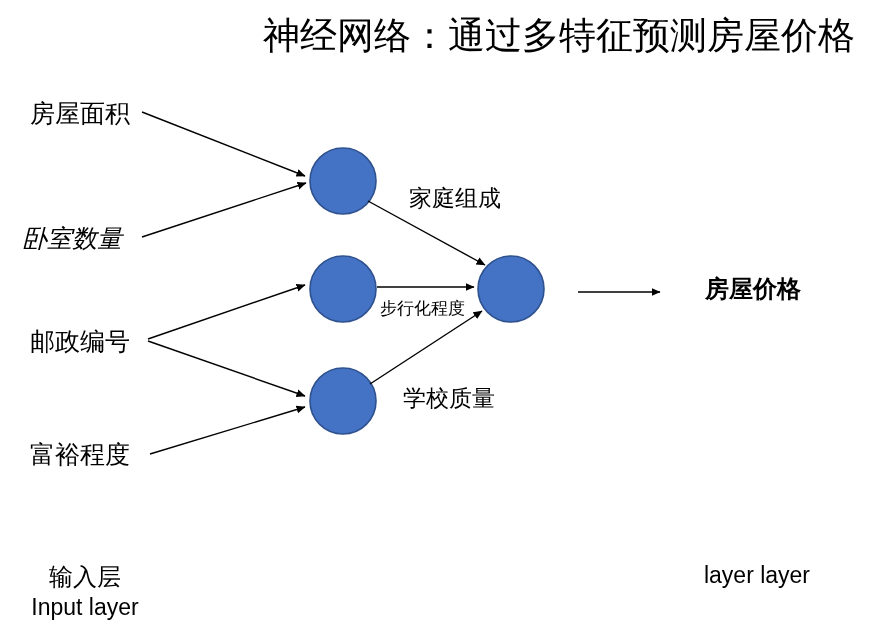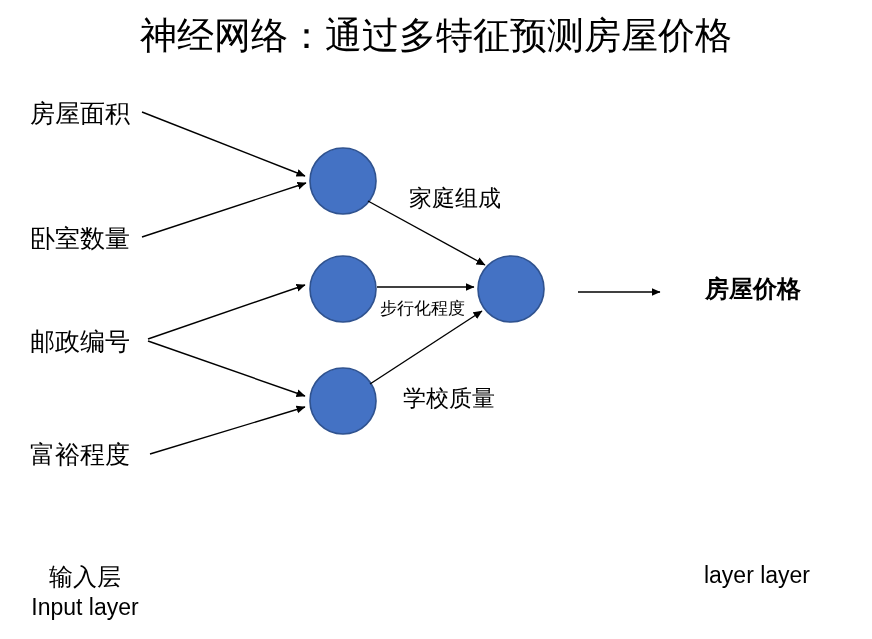--- a/index.html
+++ b/index.html
@@ -17,23 +17,23 @@
     overflow: hidden;
   }
   .canvas svg {
     position: absolute;
     left: 0;
     top: 0;
   }
   .title {
     position: absolute;
     left: 0;
-    right: 0;
+    right: 17px;
     top: 16px;
-    text-align: center;
+    text-align: right;
     font-size: 37px;
     line-height: 1.1;
     letter-spacing: 0px;
     white-space: nowrap;
   }
   .lbl {
     position: absolute;
     white-space: nowrap;
     line-height: 1.05;
   }
@@ -73,21 +73,21 @@
     <line x1="150" y1="454" x2="305" y2="407" stroke="#000000" stroke-width="1.4" marker-end="url(#arrowhead)"></line>
     <line x1="368" y1="201" x2="485" y2="265" stroke="#000000" stroke-width="1.4" marker-end="url(#arrowhead)"></line>
     <line x1="377" y1="287" x2="474" y2="287" stroke="#000000" stroke-width="1.7" marker-end="url(#arrowhead)"></line>
     <line x1="370" y1="384" x2="482" y2="311" stroke="#000000" stroke-width="1.4" marker-end="url(#arrowhead)"></line>
     <line x1="578" y1="292" x2="660" y2="292" stroke="#000000" stroke-width="1.4" marker-end="url(#arrowhead)"></line>
   </svg>
 
   <div class="title">神经网络：通过多特征预测房屋价格</div>
 
   <div class="lbl input" style="left:30px; top:100px;">房屋面积</div>
-  <div class="lbl input" style="left:30px; top:225px;">卧室数量</div>
+  <div class="lbl input" style="left:22px; top:225px;font-style:italic;">卧室数量</div>
   <div class="lbl input" style="left:30px; top:441px;">富裕程度</div>
   <div class="lbl input" style="left:30px; top:328px;">邮政编号</div>
 
   <div class="lbl hidden" style="left:409px; top:186px;">家庭组成</div>
   <div class="lbl small" style="left:380px; top:300px;">步行化程度</div>
   <div class="lbl hidden" style="left:403px; top:386px;">学校质量</div>
 
   <div class="lbl output" style="left:705px; top:276px;font-weight:bold;">房屋价格</div>
 
   <div class="layer-col" style="left:-5px; top:561px;">

